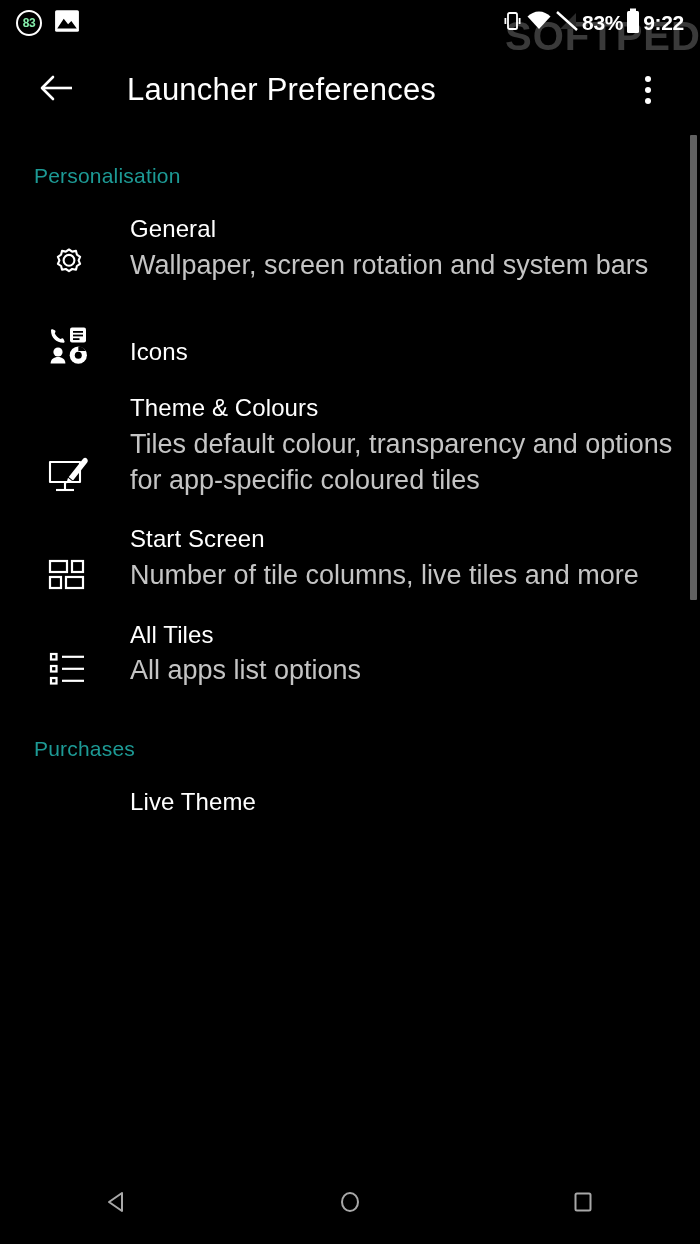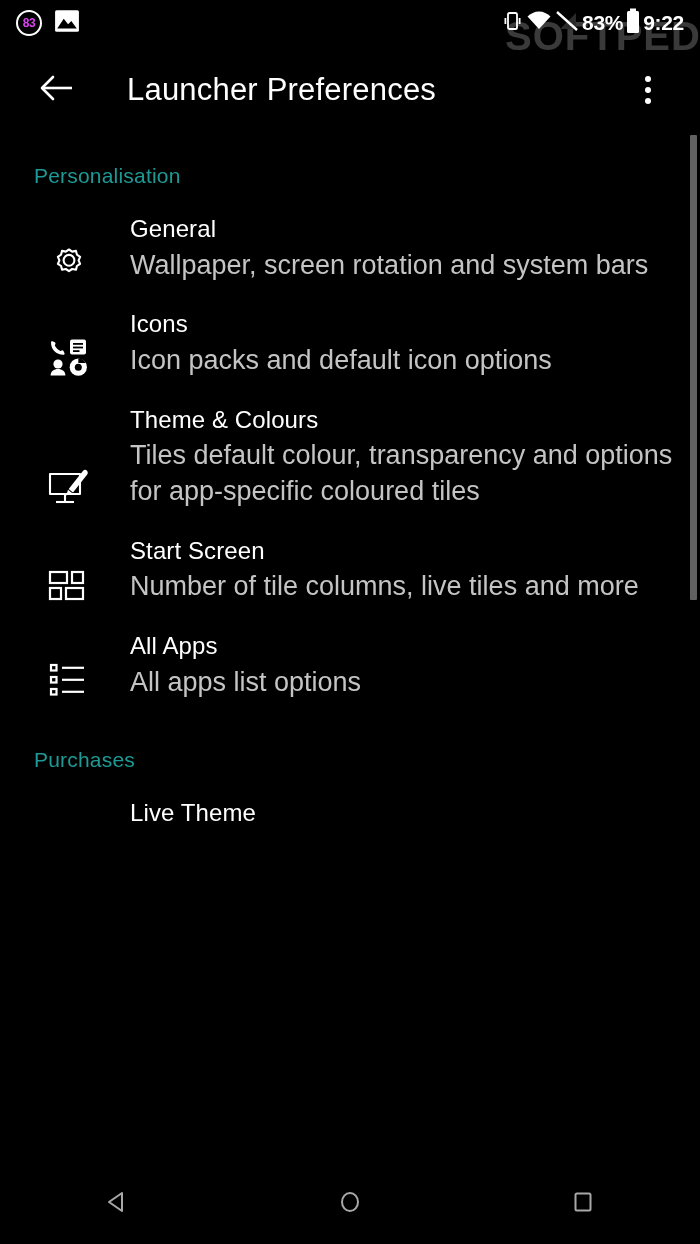--- a/index.html
+++ b/index.html
@@ -13,21 +13,21 @@
 
   
   .statusbar {
     position:absolute; top:0; left:0; width:700px; height:46px;
     display:flex; align-items:center; padding:0 16px; z-index:5;
   }
   .sb-left { display:flex; align-items:center; gap:12px; }
   .sb-right { margin-left:auto; display:flex; align-items:center; gap:2px; }
   .sb-badge {
     width:26px; height:26px; border:2px solid #fff; border-radius:50%;
-    color:#d946ef; font-size:12px; font-weight:bold;
+    color:#86efac; font-size:12px; font-weight:bold;
     display:flex; align-items:center; justify-content:center; letter-spacing:-0.5px;
   }
   .sb-pct { color:#fff; font-size:21px; font-weight:bold; letter-spacing:-0.3px; }
   .sb-clock { color:#fff; font-size:21px; font-weight:bold; letter-spacing:-0.3px; }
   .ic { display:block; }
 
   
   .watermark {
     position:absolute; top:14px; left:505px;
     font-size:40px; font-weight:bold; letter-spacing:1px;
@@ -186,21 +186,20 @@
             <circle cx="31.3" cy="32.2" r="8.6"></circle>
             <g fill="#000">
               <circle cx="31.3" cy="32.2" r="3.5"></circle>
               <path d="M31.3 23.6 a8.6 8.6 0 0 1 7.4 4.3 l-7.4 0 Z" fill="#000"></path>
             </g>
           </g>
         </svg>
       </div>
       <div class="row-text">
         <div class="row-title">Icons</div>
-        <div class="row-sub">Icon packs and default icon options</div>
       </div>
     </div>
 
     <div class="row tall">
       <div class="row-icon">
         <svg width="46" height="42" viewBox="0 0 46 42">
           <g fill="none" stroke="#fff" stroke-width="2.1" stroke-linejoin="round">
             <path d="M4 6 H34 V26 H4 Z"></path>
             <line x1="19" y1="26" x2="19" y2="34"></line>
             <line x1="10" y1="34" x2="28" y2="34"></line>
@@ -242,21 +241,21 @@
             <rect x="3" y="5" width="5.5" height="5.5"></rect>
             <rect x="3" y="17" width="5.5" height="5.5"></rect>
             <rect x="3" y="29" width="5.5" height="5.5"></rect>
             <line x1="14" y1="7.8" x2="36" y2="7.8"></line>
             <line x1="14" y1="19.8" x2="36" y2="19.8"></line>
             <line x1="14" y1="31.8" x2="36" y2="31.8"></line>
           </g>
         </svg>
       </div>
       <div class="row-text">
-        <div class="row-title">All Apps</div>
+        <div class="row-title">All Tiles</div>
         <div class="row-sub">All apps list options</div>
       </div>
     </div>
 
 
     <div class="section-header" style="padding-top:48px;">Purchases</div>
 
     <div class="row">
       <div class="row-icon"></div>
       <div class="row-text">

